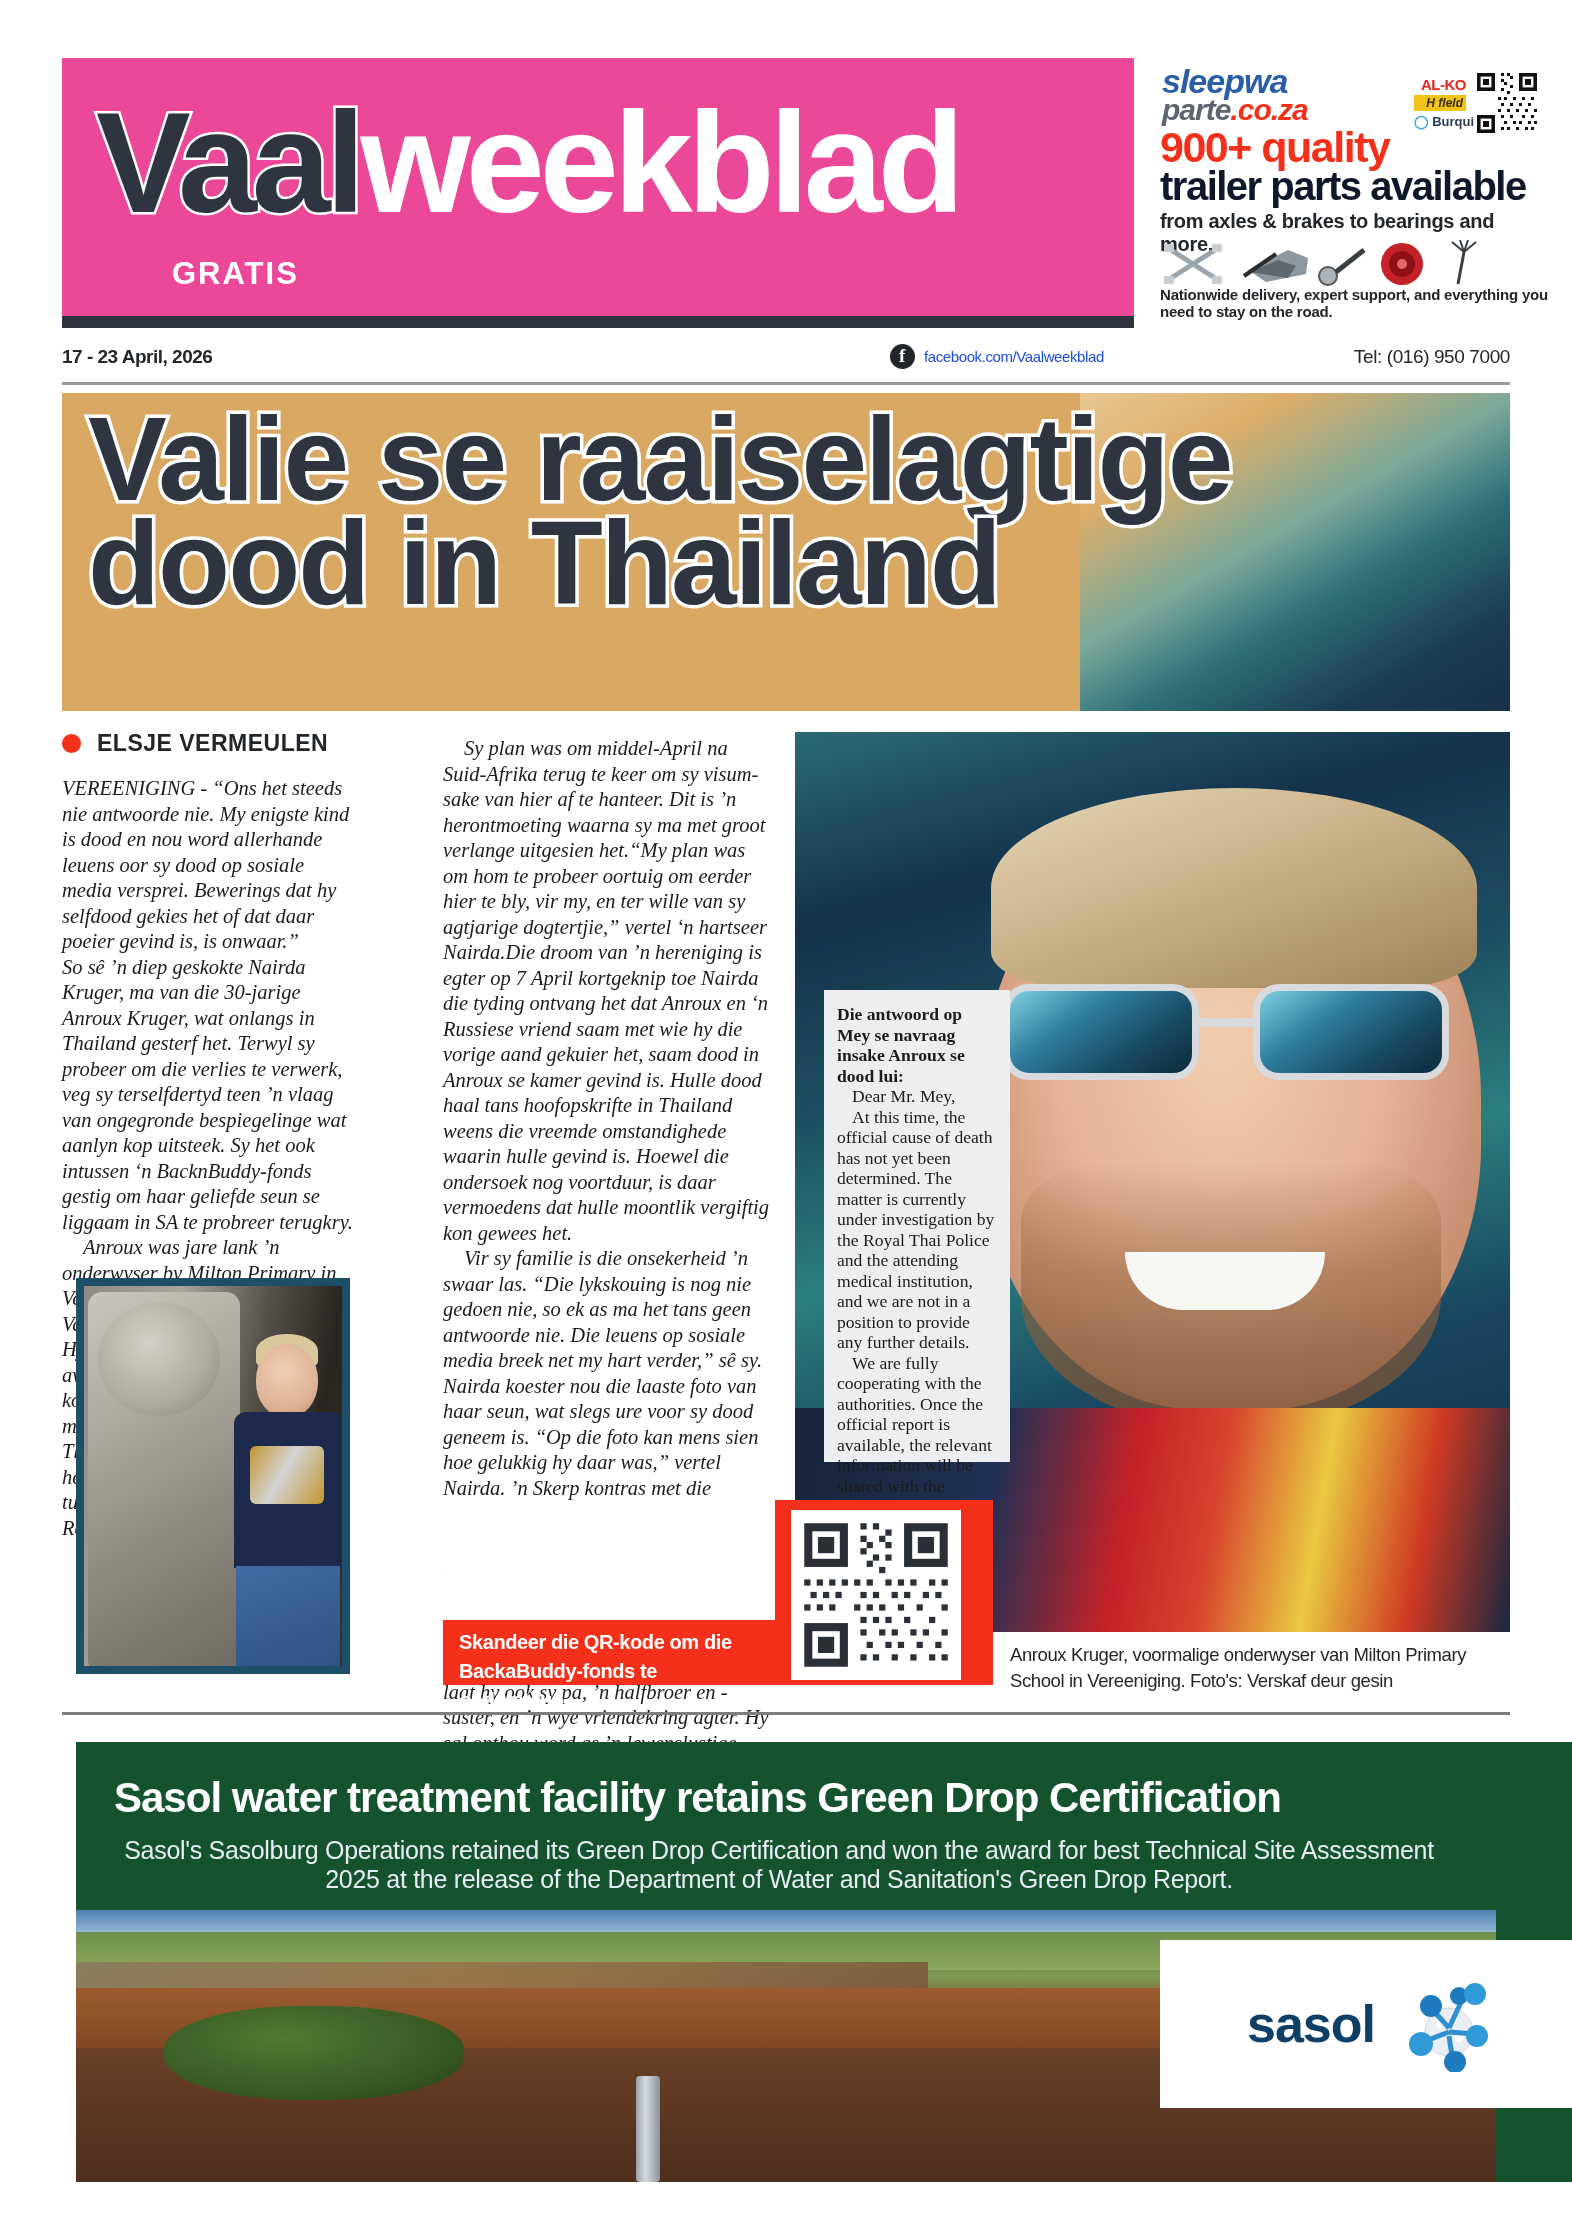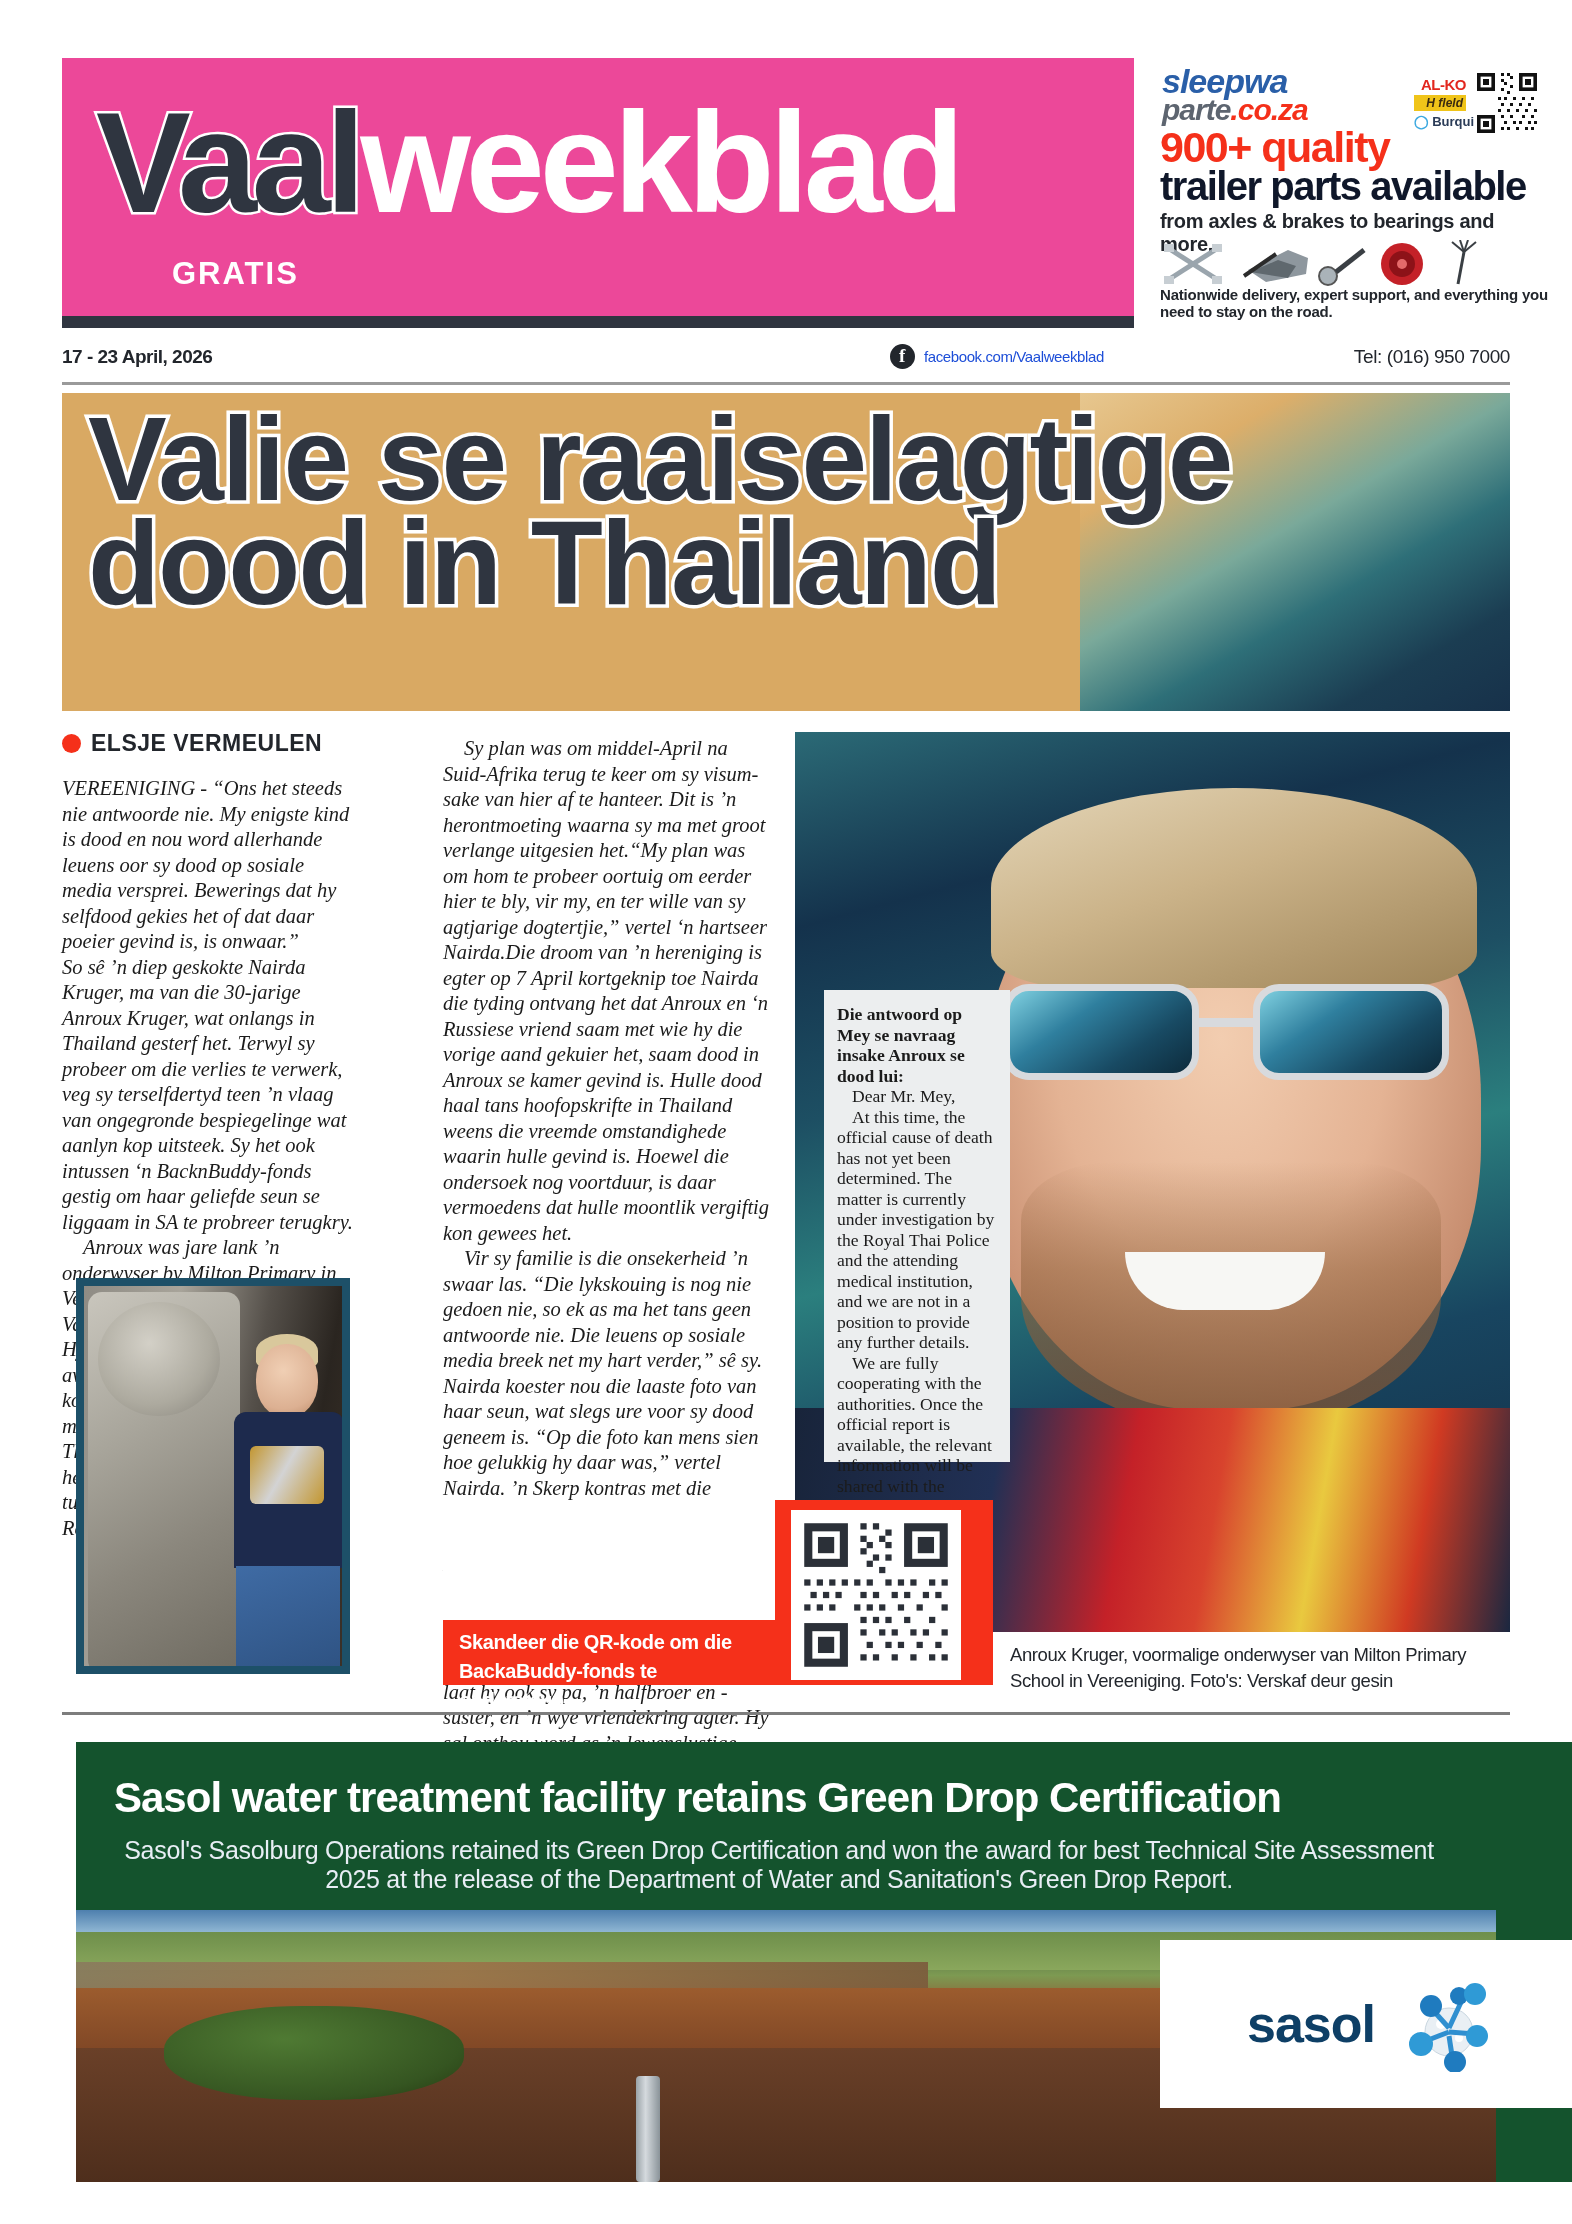--- a/index.html
+++ b/index.html
@@ -45,21 +45,21 @@
 
   
   .hl-band{position:absolute;left:62px;top:393px;width:1448px;height:318px;background:#d9a963;overflow:hidden;}
   .hl-photo-bleed{position:absolute;right:0;top:0;width:430px;height:318px;
      background:linear-gradient(150deg,#e7c78f 0%,#dcae6a 22%,#7aa99a 45%,#2e6f78 62%,#1b3d52 82%,#17314a 100%);}
   .hl-text{position:absolute;left:26px;top:14px;width:1420px;font-size:118px;line-height:104px;font-weight:bold;
      color:#2f3540;letter-spacing:-2px;-webkit-text-stroke:7px #ffffff;paint-order:stroke fill;font-family:"Liberation Sans",sans-serif;}
   .hl-l2{display:block;}
 
   
-  .byline{position:absolute;left:62px;top:730px;display:flex;align-items:center;gap:10px;}
+  .byline{position:absolute;left:62px;top:730px;display:flex;align-items:center;gap:16px;}
   .by-dot{width:19px;height:19px;border-radius:50%;background:#f5301a;}
   .by-name{font-size:23px;font-weight:bold;color:#22262c;letter-spacing:0.5px;}
 
   
   .col{position:absolute;font-family:"Liberation Serif",serif;font-size:20.5px;line-height:25.5px;color:#1b1b1b;text-align:left;}
   .col p{margin:0;font-style:italic;}
   .col p.ind{text-indent:21px;}
   .col1{left:62px;top:776px;width:293px;}
   .col2{left:443px;top:736px;width:331px;}
 

